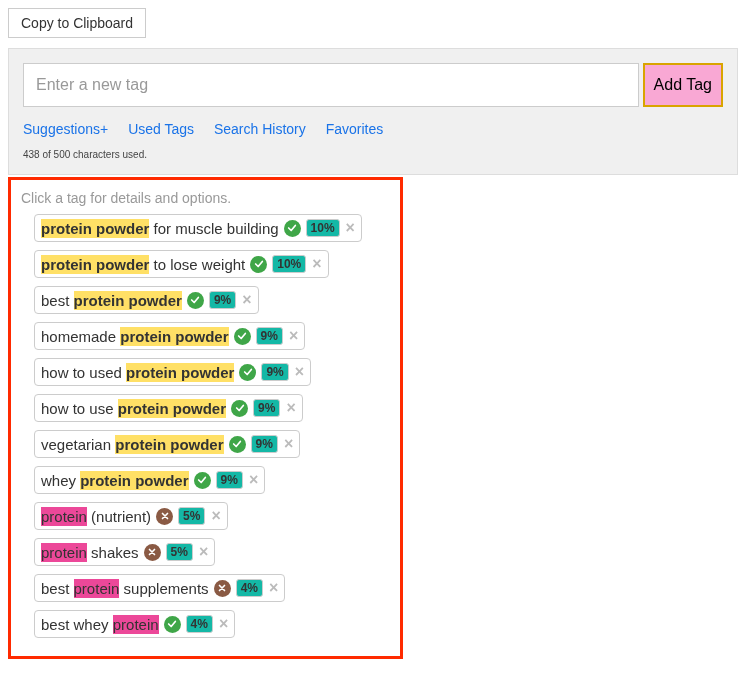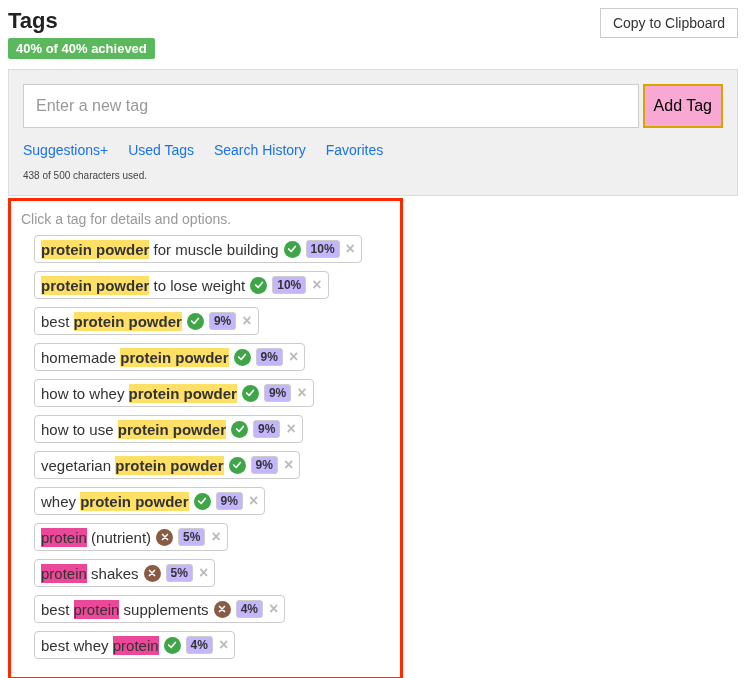--- a/index.html
+++ b/index.html
@@ -121,21 +121,21 @@
     display: inline-flex;
     align-items: center;
     justify-content: center;
     margin-left: 5px;
     flex-shrink: 0;
   }
   .status-ok { background: #3fa648; }
   .status-bad { background: #8a5a44; }
   .status-icon svg { width: 10px; height: 10px; }
   .pct-badge {
-    background: #c4b5fd;
+    background: #14b8a6;
     border: 1px solid #ccc;
     border-radius: 3px;
     font-size: 12px;
     font-weight: bold;
     padding: 1px 4px;
     margin-left: 5px;
     color: #333;
   }
   .remove-x {
     color: #bbb;
@@ -143,24 +143,20 @@
     font-size: 16px;
     margin-left: 6px;
     cursor: pointer;
     line-height: 1;
   }
 </style>
 </head>
 <body>
 
 <div class="header">
-  <div>
-    <h1 class="page-title">Tags</h1>
-    <span class="achieved-badge">40% of 40% achieved</span>
-  </div>
   <button class="copy-btn">Copy to Clipboard</button>
 </div>
 
 <div class="input-panel">
   <div class="input-row">
     <input class="tag-input" type="text" placeholder="Enter a new tag" style="">
     <button class="add-tag-btn">Add Tag</button>
   </div>
   <div class="link-row">
     <a>Suggestions+</a>
@@ -208,21 +204,21 @@
           <span class="tag-text"><span>homemade </span><span class="hl-strong">protein powder</span></span>
           <span class="status-icon status-ok">
             <svg viewBox="0 0 12 12">
               <path d="M2 6 L5 9 L10 3" stroke="#fff" stroke-width="2" fill="none" stroke-linecap="round" stroke-linejoin="round"></path>
             </svg>
           </span>
           <span class="pct-badge">9%</span>
           <span class="remove-x">×</span>
         </span></div>
       <div><span class="tag-pill">
-          <span class="tag-text"><span>how to whey </span><span class="hl-strong">protein powder</span></span>
+          <span class="tag-text"><span>how to used </span><span class="hl-strong">protein powder</span></span>
           <span class="status-icon status-ok">
             <svg viewBox="0 0 12 12">
               <path d="M2 6 L5 9 L10 3" stroke="#fff" stroke-width="2" fill="none" stroke-linecap="round" stroke-linejoin="round"></path>
             </svg>
           </span>
           <span class="pct-badge">9%</span>
           <span class="remove-x">×</span>
         </span></div>
       <div><span class="tag-pill">
           <span class="tag-text"><span>how to use </span><span class="hl-strong">protein powder</span></span>

